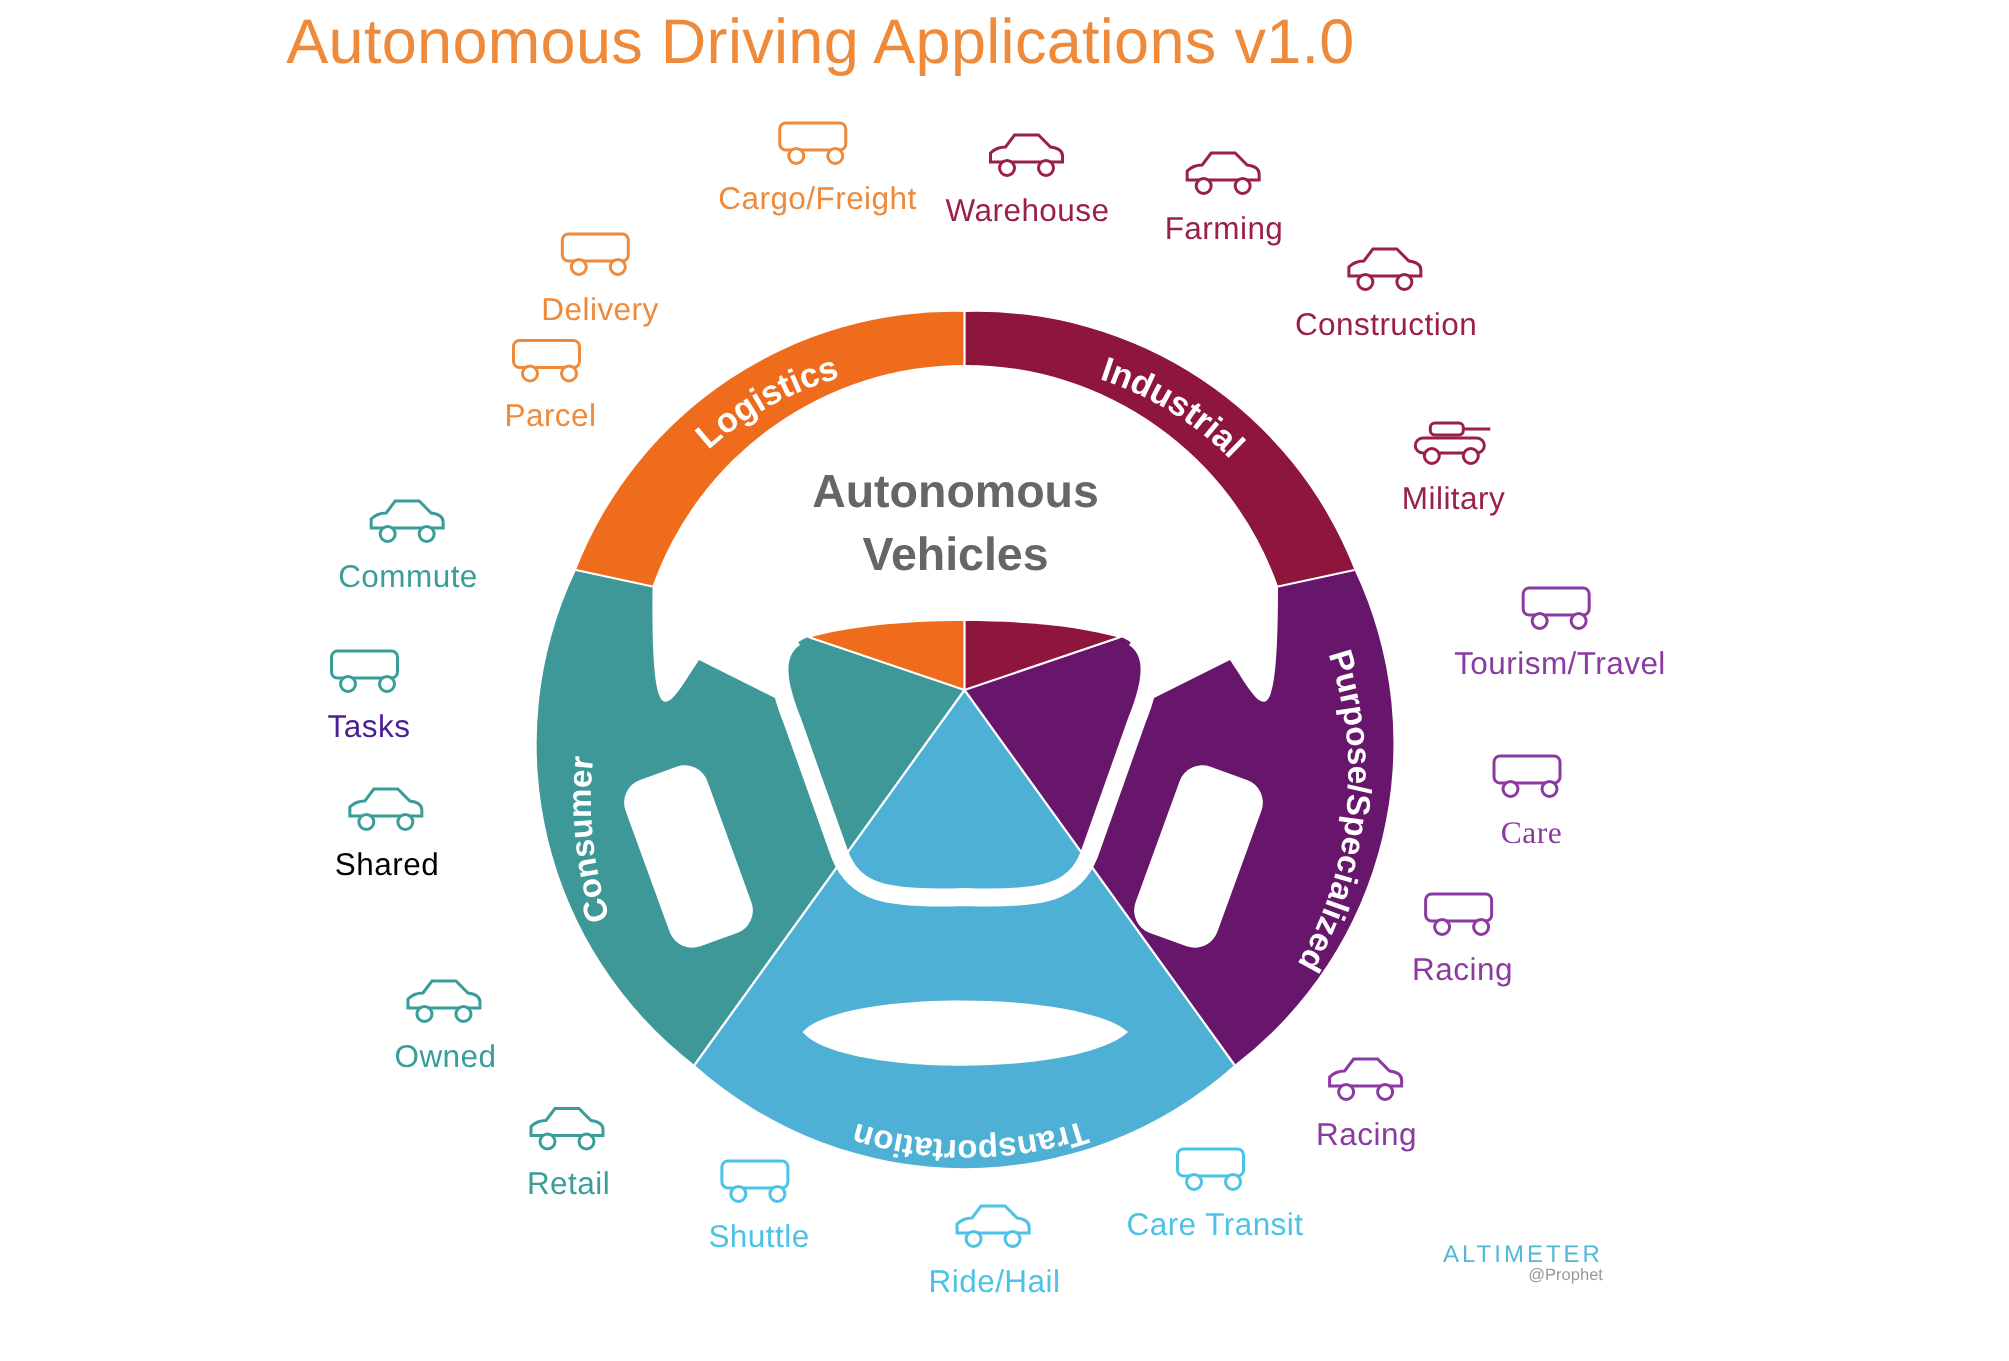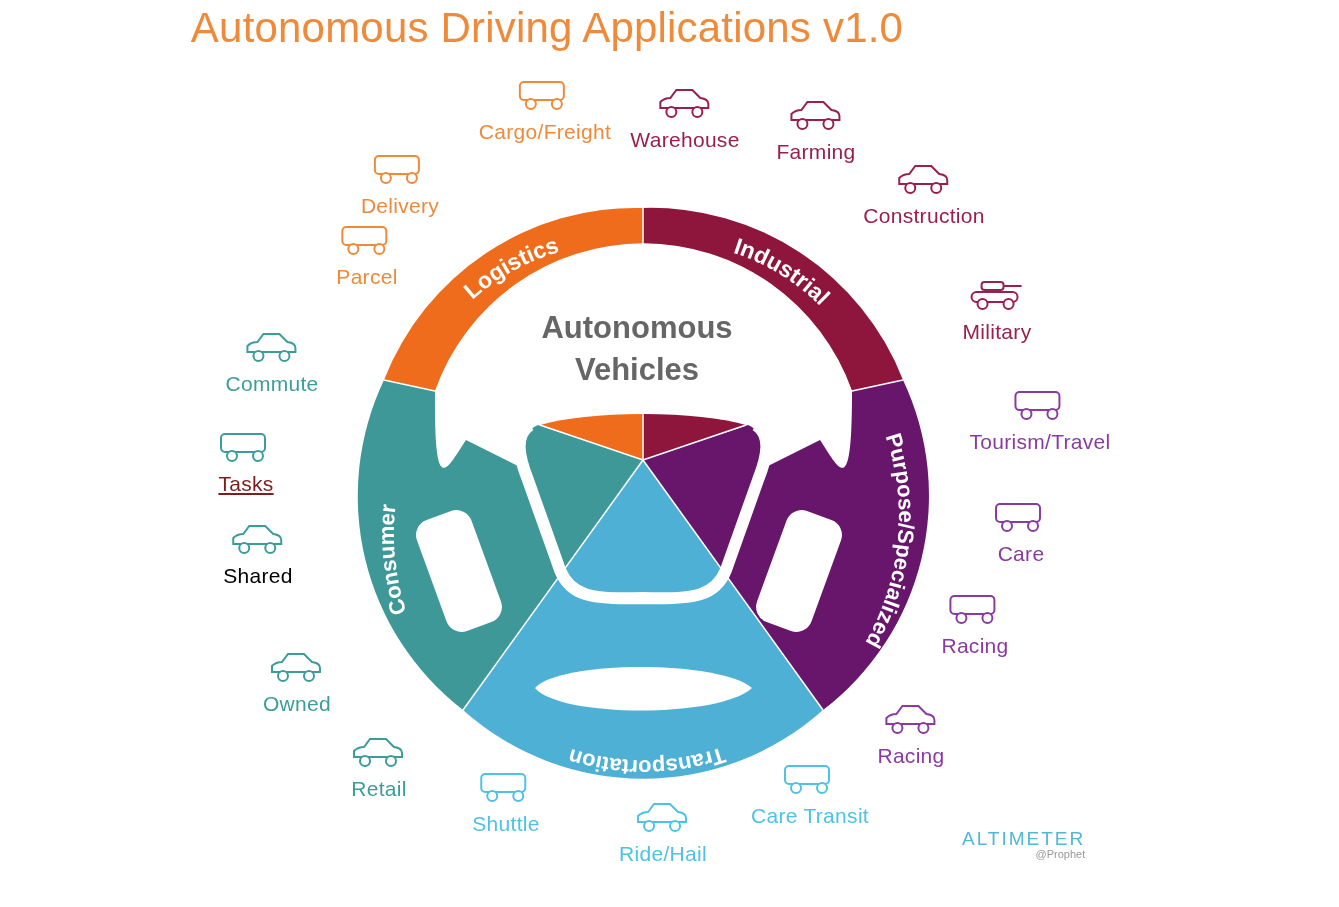--- a/index.html
+++ b/index.html
@@ -3,21 +3,21 @@
   <meta charset="utf-8">
   <style>
     html, body { margin: 0; padding: 0; background: #ffffff; }
     body { width: 1339px; height: 907px; position: relative; overflow: hidden; font-family: "Liberation Sans", "DejaVu Sans", sans-serif; }
     #title { position: absolute; left: 0; top: 4px; width: 1094px; text-align: center; font-size: 42px; color: #ee7523; letter-spacing: 0.2px; }
     #wheel { position: absolute; left: 0; top: 0; }
     .app { position: absolute; text-align: center; transform: translateX(-50%); white-space: nowrap; }
     .app .ico { display: block; margin: 0 auto 4px auto; }
     .app .lbl { font-size: 21px; letter-spacing: 0.3px; }
     #logo { position: absolute; left: 962px; top: 828px; text-align: right; }
-    #logo .brand { font-size: 19px; letter-spacing: 2px; color: #52b8d8; font-weight: 300; }
+    #logo .brand { font-size: 16px; letter-spacing: 2px; color: #52b8d8; font-weight: 300; }
     #logo .sub { font-size: 11px; color: #999999; margin-top: -2px; }
   </style>
 </head>
 <body>
 
 <div id="title" style="color: rgb(238, 138, 58);">Autonomous Driving Applications v1.0</div>
 
 <svg id="wheel" width="1339" height="907" viewBox="0 0 1339 907">
   <defs>
     <path id="arc-logistics" d="M 445,330 A 215,215 0 0 1 600,245"></path>
@@ -100,37 +100,37 @@
     <div class="app" style="left: 816px; top: 98px;"><span class="ico"><svg width="58" height="34" viewBox="0 0 58 34">
           <path d="M4,22 L4,16 Q8,12 14,12 L20,4 L36,4 L44,12 Q52,13 52,18 L52,22 Z" fill="none" stroke="#9a1f4c" stroke-width="2"></path>
           <circle cx="15" cy="26" r="5" fill="#fff" stroke="#9a1f4c" stroke-width="2"></circle>
           <circle cx="41" cy="26" r="5" fill="#fff" stroke="#9a1f4c" stroke-width="2"></circle>
         </svg></span><span class="lbl" style="color: rgb(154, 31, 76);">Farming</span></div>
     <div class="app" style="left: 924px; top: 162px; text-align: center;"><span class="ico"><svg width="58" height="34" viewBox="0 0 58 34">
           <path d="M4,22 L4,16 Q8,12 14,12 L20,4 L36,4 L44,12 Q52,13 52,18 L52,22 Z" fill="none" stroke="#9a1f4c" stroke-width="2"></path>
           <circle cx="15" cy="26" r="5" fill="#fff" stroke="#9a1f4c" stroke-width="2"></circle>
           <circle cx="41" cy="26" r="5" fill="#fff" stroke="#9a1f4c" stroke-width="2"></circle>
         </svg></span><span class="lbl" style="color: rgb(154, 31, 76);">Construction</span></div>
-    <div class="app" style="left: 997px; top: 278px; text-align: center;"><span class="ico"><svg width="58" height="34" viewBox="0 0 58 34">
+    <div class="app" style="left: 969px; top: 278px; text-align: center;"><span class="ico"><svg width="58" height="34" viewBox="0 0 58 34">
           <rect x="14" y="4" width="22" height="8" rx="3" fill="none" stroke="#9a1f4c" stroke-width="2"></rect>
           <line x1="36" y1="8" x2="54" y2="8" stroke="#9a1f4c" stroke-width="2"></line>
           <rect x="4" y="14" width="46" height="10" rx="5" fill="none" stroke="#9a1f4c" stroke-width="2"></rect>
           <circle cx="15" cy="26" r="5" fill="#fff" stroke="#9a1f4c" stroke-width="2"></circle>
           <circle cx="41" cy="26" r="5" fill="#fff" stroke="#9a1f4c" stroke-width="2"></circle>
         </svg></span><span class="lbl" style="color: rgb(154, 31, 76);">Military</span></div>
     <div class="app" style="left: 1040px; top: 388px;"><span class="ico"><svg width="58" height="34" viewBox="0 0 58 34">
           <rect x="4" y="4" width="44" height="18" rx="4" fill="none" stroke="#8a3aa0" stroke-width="2"></rect>
           <circle cx="15" cy="26" r="5" fill="#fff" stroke="#8a3aa0" stroke-width="2"></circle>
           <circle cx="41" cy="26" r="5" fill="#fff" stroke="#8a3aa0" stroke-width="2"></circle>
         </svg></span><span class="lbl" style="color: rgb(138, 58, 160);">Tourism/Travel</span></div>
     <div class="app" style="left: 1021px; top: 500px;"><span class="ico"><svg width="58" height="34" viewBox="0 0 58 34">
           <rect x="4" y="4" width="44" height="18" rx="4" fill="none" stroke="#8a3aa0" stroke-width="2"></rect>
           <circle cx="15" cy="26" r="5" fill="#fff" stroke="#8a3aa0" stroke-width="2"></circle>
           <circle cx="41" cy="26" r="5" fill="#fff" stroke="#8a3aa0" stroke-width="2"></circle>
-        </svg></span><span class="lbl" style="color: rgb(138, 58, 160);">Care</span></div>
+        </svg></span><span class="lbl" style="color: rgb(138, 58, 160); font-family: Liberation Serif, serif;">Care</span></div>
     <div class="app" style="left: 975px; top: 592px;"><span class="ico"><svg width="58" height="34" viewBox="0 0 58 34">
           <rect x="4" y="4" width="44" height="18" rx="4" fill="none" stroke="#8a3aa0" stroke-width="2"></rect>
           <circle cx="15" cy="26" r="5" fill="#fff" stroke="#8a3aa0" stroke-width="2"></circle>
           <circle cx="41" cy="26" r="5" fill="#fff" stroke="#8a3aa0" stroke-width="2"></circle>
         </svg></span><span class="lbl" style="color: rgb(138, 58, 160);">Racing</span></div>
     <div class="app" style="left: 911px; top: 702px;"><span class="ico"><svg width="58" height="34" viewBox="0 0 58 34">
           <path d="M4,22 L4,16 Q8,12 14,12 L20,4 L36,4 L44,12 Q52,13 52,18 L52,22 Z" fill="none" stroke="#8a3aa0" stroke-width="2"></path>
           <circle cx="15" cy="26" r="5" fill="#fff" stroke="#8a3aa0" stroke-width="2"></circle>
           <circle cx="41" cy="26" r="5" fill="#fff" stroke="#8a3aa0" stroke-width="2"></circle>
         </svg></span><span class="lbl" style="color: rgb(138, 58, 160);">Racing</span></div>
@@ -161,21 +161,21 @@
         </svg></span><span class="lbl" style="color: rgb(58, 157, 154);">Owned</span></div>
     <div class="app" style="left: 258px; top: 522px;"><span class="ico"><svg width="58" height="34" viewBox="0 0 58 34">
           <path d="M4,22 L4,16 Q8,12 14,12 L20,4 L36,4 L44,12 Q52,13 52,18 L52,22 Z" fill="none" stroke="#3a9d9a" stroke-width="2"></path>
           <circle cx="15" cy="26" r="5" fill="#fff" stroke="#3a9d9a" stroke-width="2"></circle>
           <circle cx="41" cy="26" r="5" fill="#fff" stroke="#3a9d9a" stroke-width="2"></circle>
         </svg></span><span class="lbl" style="color: #000000;">Shared</span></div>
     <div class="app" style="left: 246px; top: 430px;"><span class="ico"><svg width="58" height="34" viewBox="0 0 58 34">
           <rect x="4" y="4" width="44" height="18" rx="4" fill="none" stroke="#3a9d9a" stroke-width="2"></rect>
           <circle cx="15" cy="26" r="5" fill="#fff" stroke="#3a9d9a" stroke-width="2"></circle>
           <circle cx="41" cy="26" r="5" fill="#fff" stroke="#3a9d9a" stroke-width="2"></circle>
-        </svg></span><span class="lbl" style="color: #7f1d1d; text-decoration: underline;">Tasks</span></div>
+        </svg></span><span class="lbl" style="color: #4c1d95;">Tasks</span></div>
     <div class="app" style="left: 272px; top: 330px;"><span class="ico"><svg width="58" height="34" viewBox="0 0 58 34">
           <path d="M4,22 L4,16 Q8,12 14,12 L20,4 L36,4 L44,12 Q52,13 52,18 L52,22 Z" fill="none" stroke="#3a9d9a" stroke-width="2"></path>
           <circle cx="15" cy="26" r="5" fill="#fff" stroke="#3a9d9a" stroke-width="2"></circle>
           <circle cx="41" cy="26" r="5" fill="#fff" stroke="#3a9d9a" stroke-width="2"></circle>
         </svg></span><span class="lbl" style="color: rgb(58, 157, 154);">Commute</span></div>
   </div>
 
 <div id="logo">
   <div class="brand">ALTIMETER</div>
   <div class="sub">@Prophet</div>

